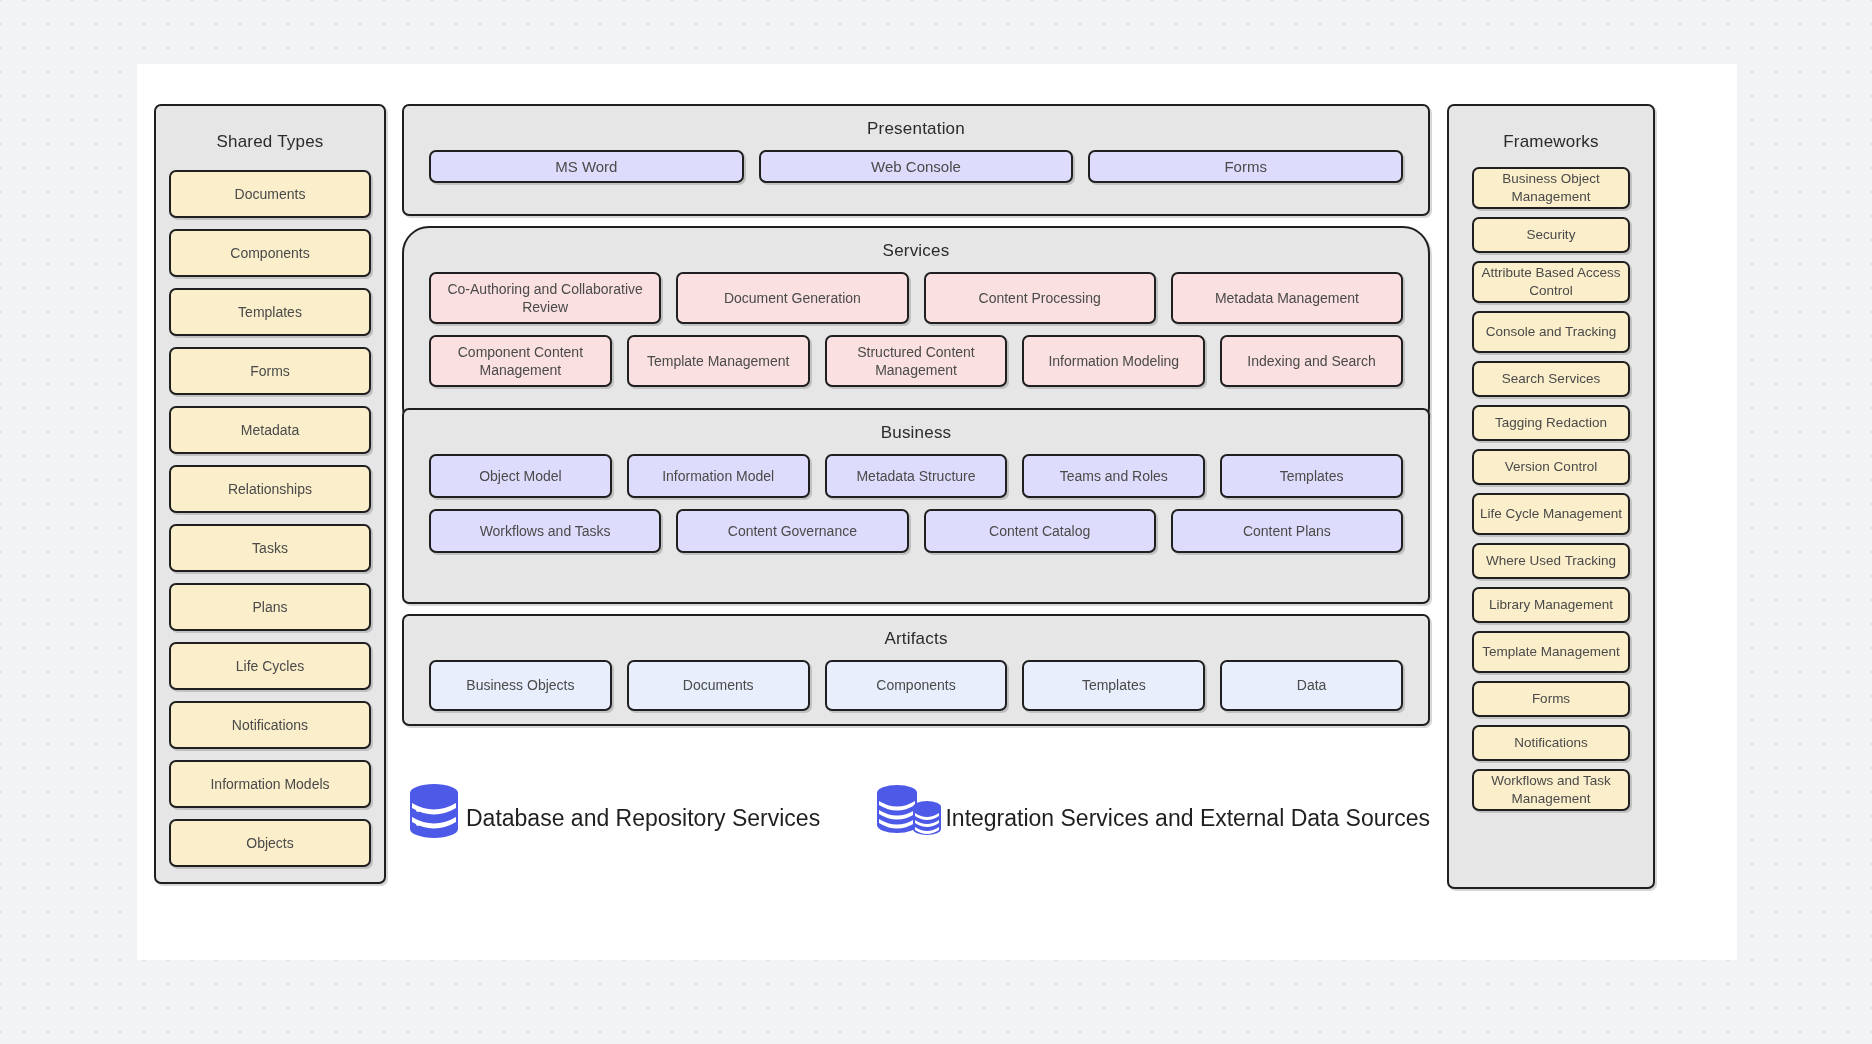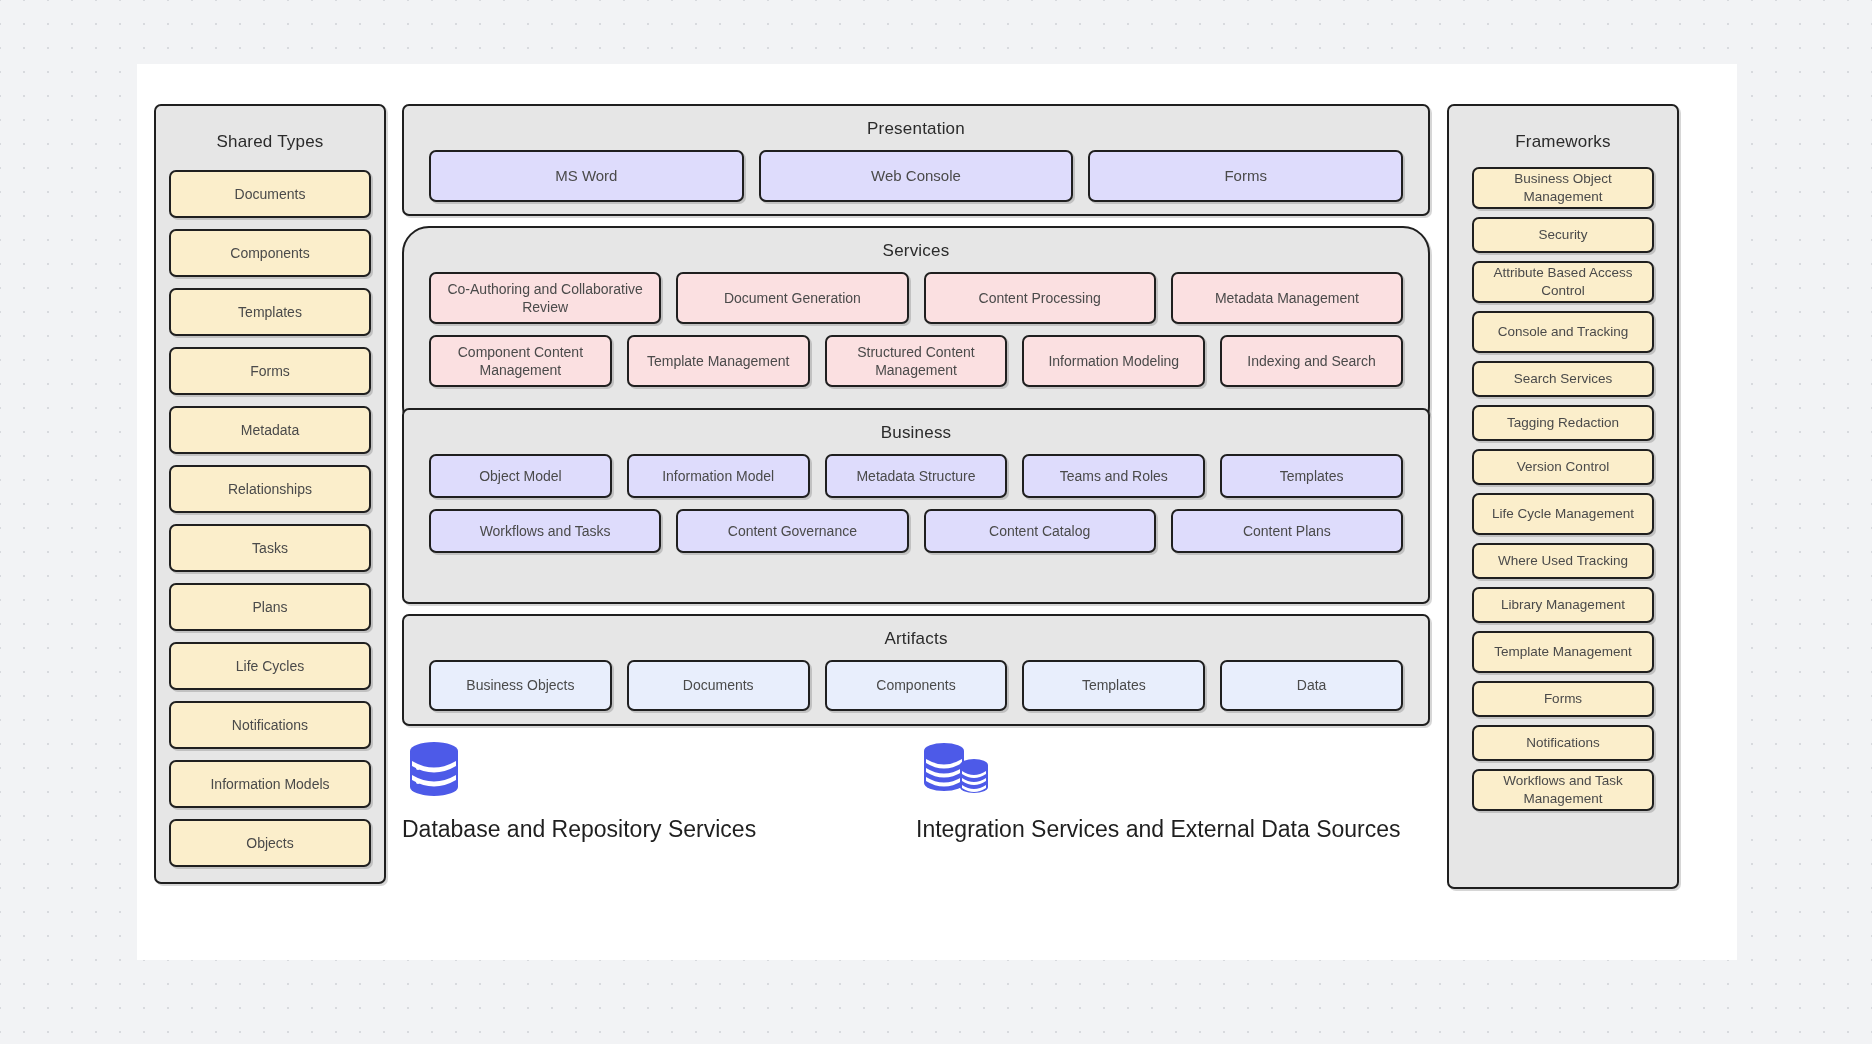--- a/index.html
+++ b/index.html
@@ -87,54 +87,54 @@
     display: flex;
     gap: 15px;
     margin-top: 11px;
   }
   .row .node {
     flex: 1 1 0;
     font-size: 14px;
     padding: 0 6px;
   }
 
-  #presentation .row .node { height: 52px; background: #dedcfc; font-size: 15px; }
+  #presentation .row .node { height: 33px; background: #dedcfc; font-size: 15px; }
   #services     .row .node { height: 52px; background: #fbe0e1; }
   #business     .row .node { height: 44px; background: #dedcfc; }
   #artifacts    .row .node { height: 51px; background: #e8eefc; }
 
   
   #bottom-services {
     position: absolute;
     left: 265px;
     top: 672px;
     width: 1028px;
     height: 150px;
     display: flex;
   }
   .svc-block {
     flex: 1 1 0;
     display: flex;
-    flex-direction: column;
-    align-items: flex-start;
+    flex-direction: row;
+    align-items: center;
     justify-content: flex-start;
   }
   .svc-icon { height: 66px; display: flex; align-items: center; justify-content: center; }
   .svc-label {
     margin-top: 14px;
     font-size: 23px;
     color: #1f1f1f;
     white-space: nowrap;
   }
 
   
   #frameworks {
     left: 1310px;
     top: 40px;
-    width: 232px;
+    width: 208px;
     height: 785px;
     padding: 0 23px;
   }
   #frameworks .group-title { margin-top: 26px; margin-bottom: 15px; }
   .fw-item {
     margin-bottom: 8px;
     background: #fbeecb;
     font-size: 13.5px;
     padding: 0 4px;
   }

